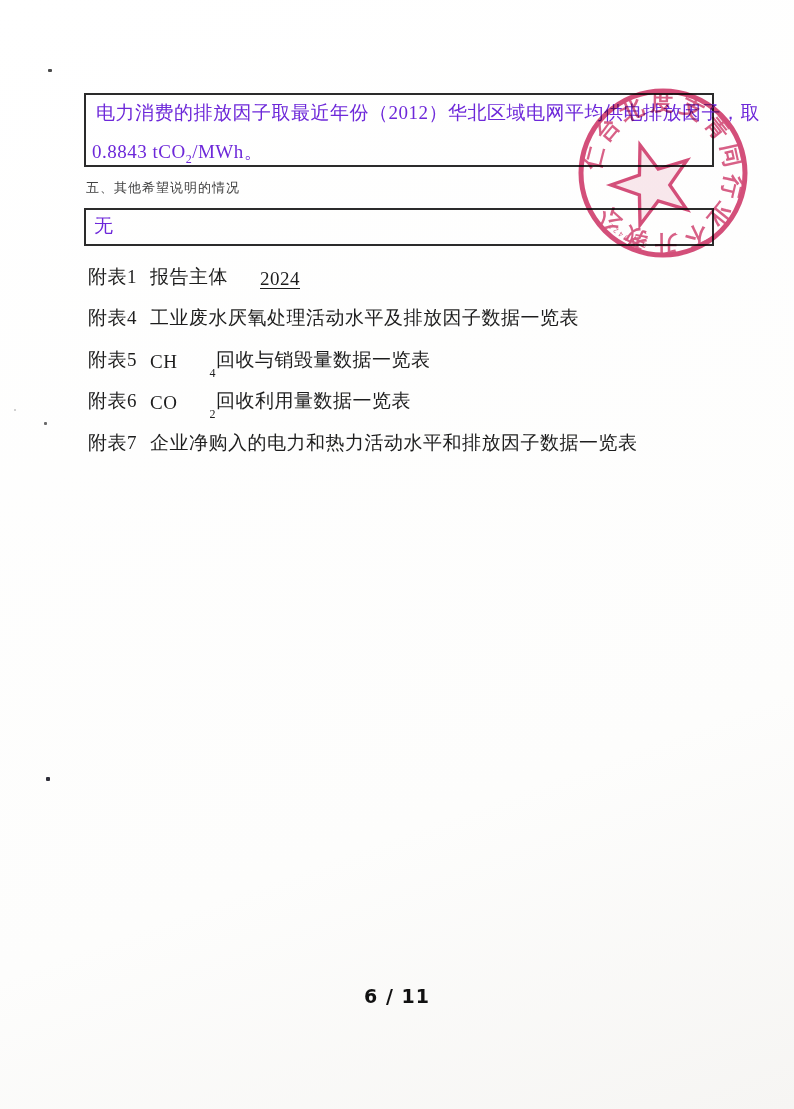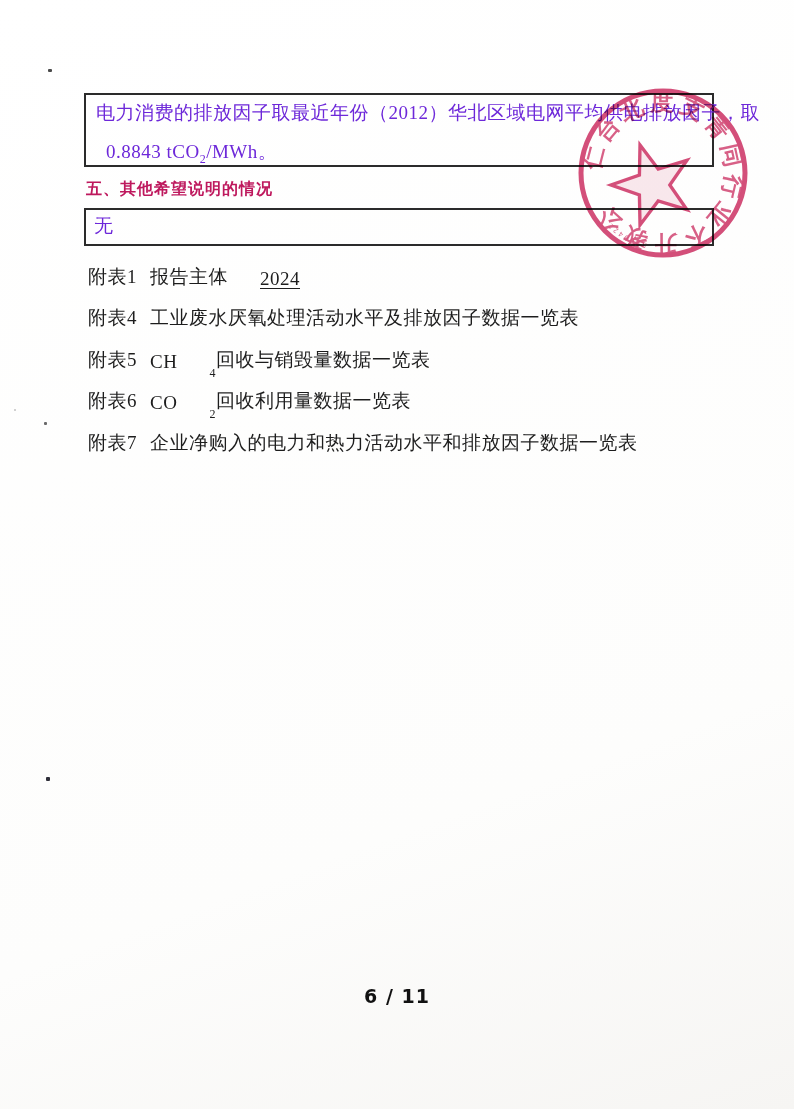--- a/index.html
+++ b/index.html
@@ -22,25 +22,25 @@
   #note-box{left:84px;top:93px;width:630px;height:74px;}
   #empty-box{left:84px;top:208px;width:630px;height:38px;}
   .doc-text{
     position:absolute;
     font-size:19px;
     letter-spacing:.5px;
     white-space:nowrap;
     color:#6d28d9;
   }
   #note-line1{left:96px;top:100px;}
-  #note-line2{left:106px;top:139px;}
+  #note-line2{left:92px;top:139px;}
   sub{font-size:12px;line-height:0;}
   #section-heading{
     position:absolute;left:86px;top:179px;
-    font-size:16px;font-weight:bold;color:#be185d;
+    font-size:13px;font-weight:normal;color:#404040;
     letter-spacing:1px;white-space:nowrap;
   }
   #empty-note-text{left:94px;top:213px;}
   
   #appendix-list{position:absolute;left:88px;top:248px;width:650px;}
   .appendix-item{
     height:41.5px;
     display:flex;align-items:flex-end;
     font-size:19px;letter-spacing:.5px;white-space:nowrap;
     color:#1d1d1d;

